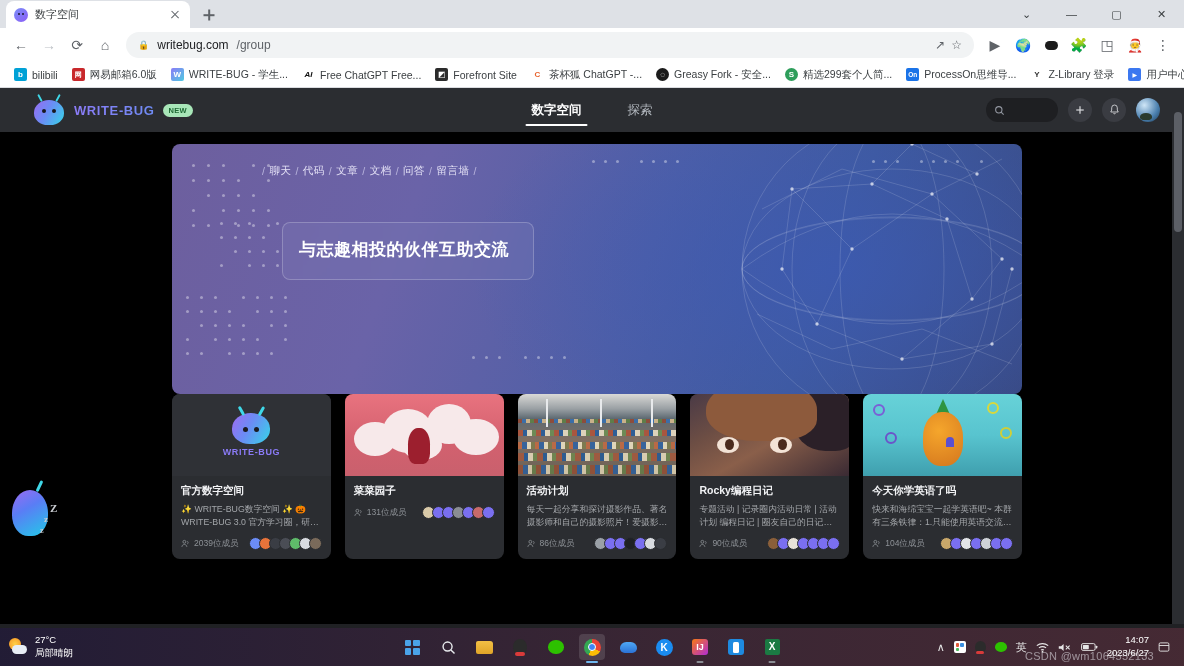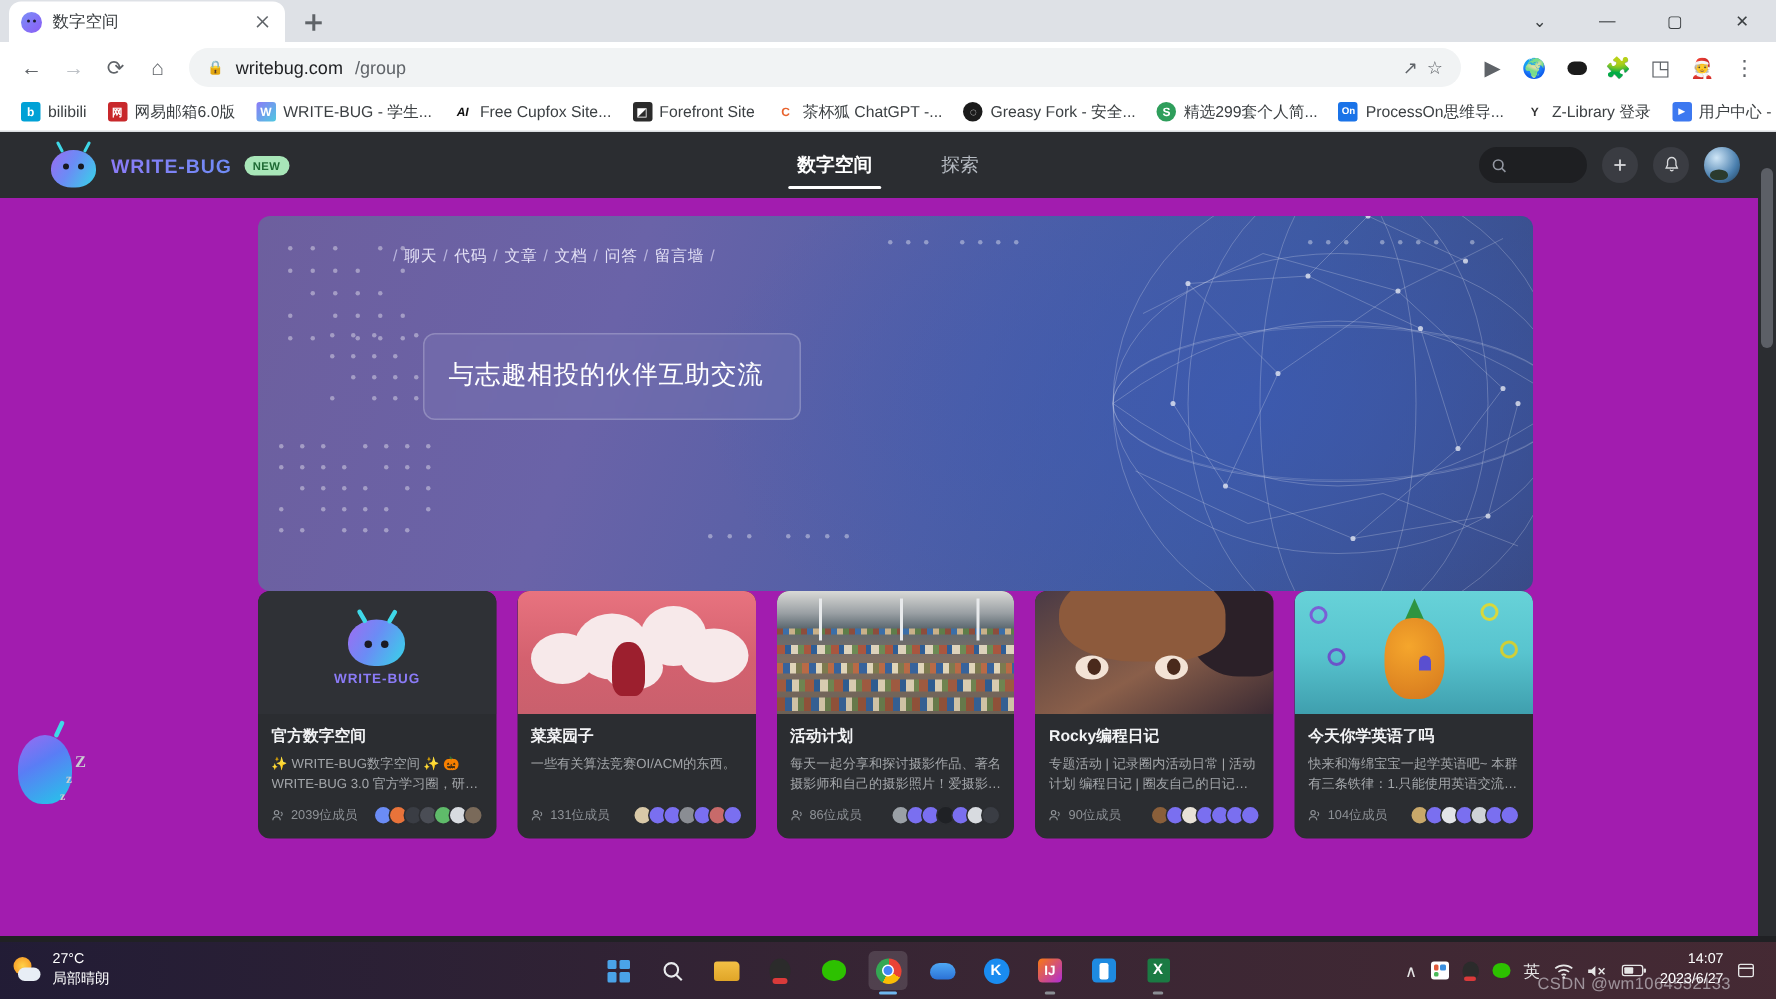--- a/index.html
+++ b/index.html
@@ -63,21 +63,21 @@
 
   .bookmarks { height: 26px; background:#fff; display:flex; align-items:center;
                padding: 0 8px; gap: 2px; border-bottom:1px solid #dadce0; overflow:hidden; }
   .bm { display:flex; align-items:center; gap:5px; padding: 3px 6px; border-radius:4px;
         font-size: 10.5px; color:#3c4043; white-space:nowrap; cursor:pointer; flex:0 0 auto; }
   .bmico { width: 13px; height: 13px; border-radius:2px; flex:0 0 auto;
            display:flex; align-items:center; justify-content:center;
            font-size:8px; color:#fff; font-weight:bold; }
 
   
-  .viewport { position: relative; height: 536px; background:#a21caf; overflow:hidden; }
+  .viewport { position: relative; height: 536px; background:#000000; overflow:hidden; }
   .site-header {
     height: 44px; background:#2b2d31; display:flex; align-items:center;
     padding: 0 24px; position: relative;
   }
   .brand { display:flex; align-items:center; gap: 8px; margin-left: 8px; }
   .brand-logo { width: 34px; height: 27px; position:relative; }
   .blob {
     width: 30px; height: 25px; border-radius: 50% 50% 46% 46%;
     background: linear-gradient(120deg,#9b6bf2 0%, #6b8cf5 45%, #35d6e8 100%);
     position:absolute; left:2px; top:3px;
@@ -124,21 +124,21 @@
             font-size: 10.5px; color:#e3e0f5; letter-spacing: .5px; }
   .crumbs span { padding: 0 2px; cursor:pointer; }
   .crumb-sep { color:#b9b4dd; padding: 0 3px; }
   .dots-grid { position:absolute; }
   .dots-grid i { position:absolute; width:3px; height:3px; border-radius:50%; background:rgba(255,255,255,.38); }
   .hero-card {
     position:absolute; left: 110px; top: 78px; width: 252px; padding: 14px 16px 16px;
     background: rgba(130,130,190,.26); border: 1px solid rgba(255,255,255,.22);
     border-radius: 8px; backdrop-filter: blur(2px);
   }
-  .hero-line { font-size: 17px; font-weight: normal; color:#fff; line-height: 1.55; letter-spacing:.5px; }
+  .hero-line { font-size: 17px; font-weight: bold; color:#fff; line-height: 1.55; letter-spacing:.5px; }
   .hero-row2 { display:flex; align-items:flex-end; justify-content:space-between; }
   .hero-btn {
     background:#8b7bf0; color:#fff; font-size: 9.5px; padding: 5px 9px;
     border-radius: 4px; border: none; cursor:pointer; white-space:nowrap; margin-bottom:3px;
   }
 
   
   .tabs-row { display:flex; align-items:center; gap: 6px; margin: 18px 0 12px; }
   .pill { font-size: 11.5px; padding: 7px 14px; border-radius: 16px; cursor:pointer; color:#b5bac1; }
   .pill.active { background:#6f5bf0; color:#fff; font-weight:bold; }
@@ -306,21 +306,21 @@
       <div class="bm">
           <span class="bmico" style="background:#c8282b;font-size:7px">网</span>
           <span>网易邮箱6.0版</span>
         </div>
       <div class="bm">
           <span class="bmico" style="background:linear-gradient(135deg,#8b7bf7,#4ec9e0)">W</span>
           <span>WRITE-BUG - 学生...</span>
         </div>
       <div class="bm">
           <span class="bmico" style="background:#fff;color:#111;font-style:italic">AI</span>
-          <span>Free Cupfox Site...</span>
+          <span>Free ChatGPT Free...</span>
         </div>
       <div class="bm">
           <span class="bmico" style="background:#2b2b2b">◩</span>
           <span>Forefront Site</span>
         </div>
       <div class="bm">
           <span class="bmico" style="background:#fff;color:#e8622c">C</span>
           <span>茶杯狐 ChatGPT -...</span>
         </div>
       <div class="bm">
@@ -603,21 +603,20 @@
               <span class="cloud" style="left:6%;top:34%;width:42px;height:34px"></span>
               <span class="cloud" style="left:24%;top:18%;width:50px;height:44px"></span>
               <span class="cloud" style="left:52%;top:12%;width:44px;height:40px"></span>
               <span class="cloud" style="left:68%;top:30%;width:46px;height:36px"></span>
               <span class="cloud" style="left:36%;top:44%;width:40px;height:30px"></span>
               <span class="hair"></span>
             </div>
           </div>
           <div class="card-body">
             <div class="card-title">菜菜园子</div>
-            <div class="card-desc">一些有关算法竞赛OI/ACM的东西。</div>
             <div class="card-foot">
               <div class="members">
                 <svg width="9" height="9" viewBox="0 0 16 16">
                   <circle cx="6" cy="5" r="2.6" fill="none" stroke="#8e9297" stroke-width="1.4"></circle>
                   <path d="M1.6 14c0-2.6 2-4.2 4.4-4.2S10.4 11.4 10.4 14" fill="none" stroke="#8e9297" stroke-width="1.4"></path>
                   <path d="M11 4.2a2.4 2.4 0 0 1 0 4.6" fill="none" stroke="#8e9297" stroke-width="1.3"></path>
                 </svg>
                 <span>131位成员</span>
               </div>
               <div class="avatars">

